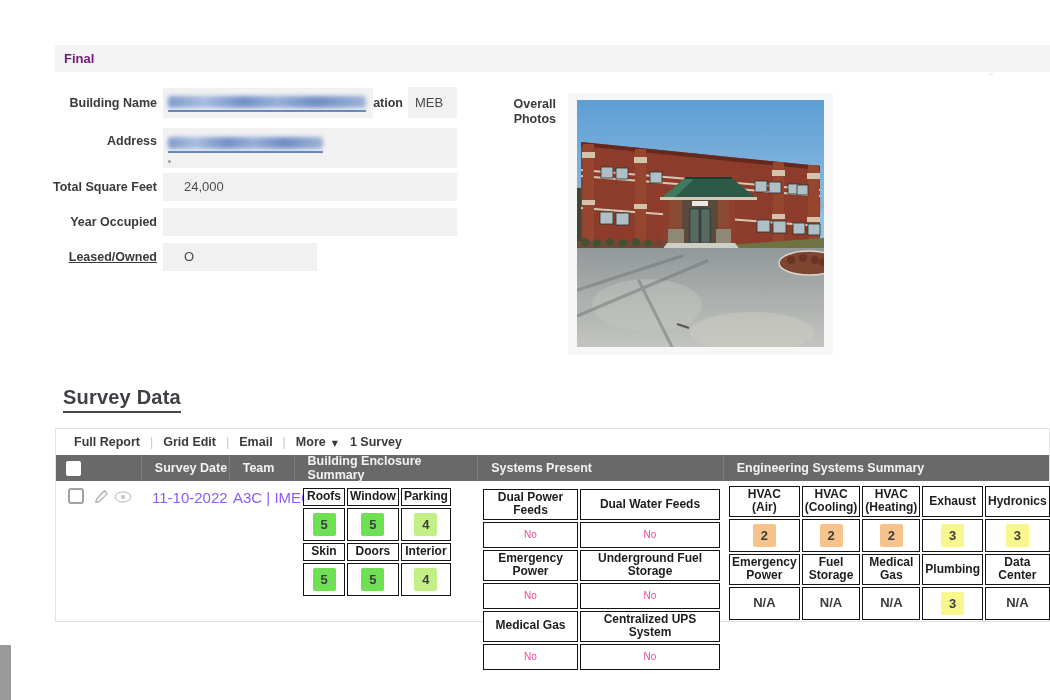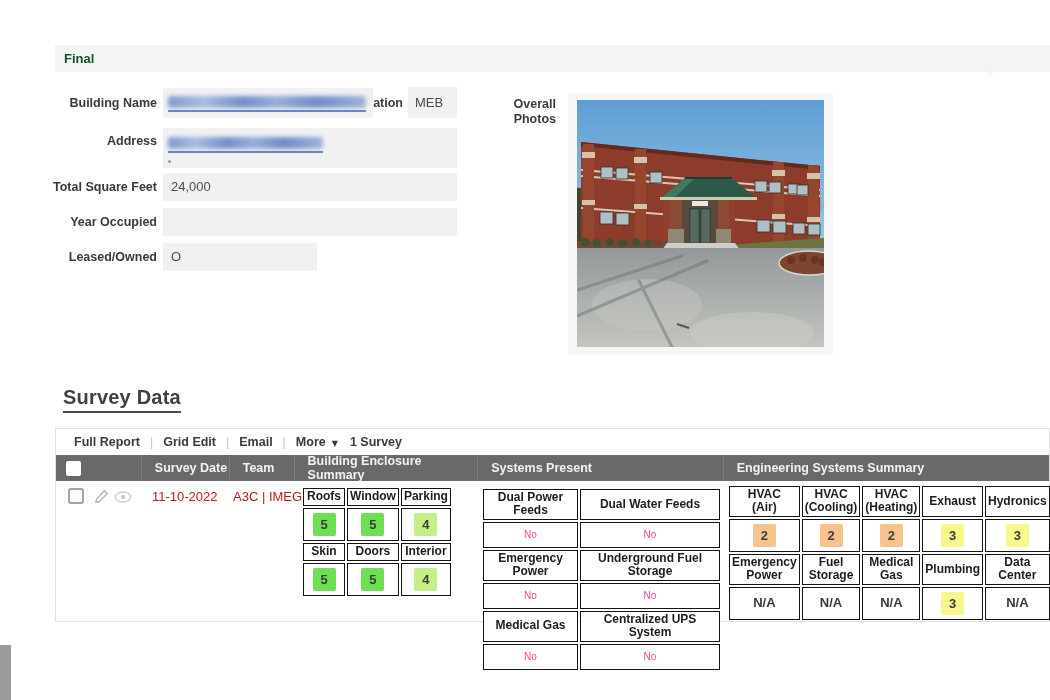--- a/index.html
+++ b/index.html
@@ -16,27 +16,27 @@
   .sec-title {
     display: inline-block; font-weight: 600; color: #3f3f45;
     border-bottom: 2px solid #46464c; padding-bottom: 2px; letter-spacing: .2px;
   }
   .t-main  { font-size: 21px; }
   .t-survey{ font-size: 20px; }
   .t-notes { font-size: 15px; border-bottom-width: 1.5px; }
 
   
   .graybar { background: #f4f4f4; display: flex; align-items: center; padding-left: 9px; }
-  .final-label { color: #14532d; font-weight: bold; font-size: 13px; }
+  .final-label { color: #701a75; font-weight: bold; font-size: 13px; }
   .notes-text { color: #4c4c4c; font-size: 12.5px; }
 
   
   .flabel { font-weight: bold; font-size: 12.5px; color: #3a3a3a; text-align: right; line-height: 15px; }
   .ffield { background: #f1f1f1; font-size: 13px; color: #4a4a4a; position: absolute; }
-  .fvalue { padding-left: 8px; display: block; }
+  .fvalue { padding-left: 21px; display: block; }
   .redact {
     position: absolute; border-radius: 3px;
     background: linear-gradient(90deg,#6c8cc8 0%,#9db4dd 18%,#5d7fc0 38%,#8aa3d4 55%,#5a7cbd 75%,#90a9d6 100%);
     filter: blur(2px); opacity: .85;
   }
   .redact-line { position: absolute; height: 2px; background: #4a6fb5; filter: blur(.7px); opacity: .8; }
   .tiny-dot { position: absolute; width: 3px; height: 3px; background: #9a9a9a; border-radius: 50%; }
 
   .photo-frame { background: #f6f6f6; }
   .photo-svg { position: absolute; display: block; }
@@ -49,21 +49,21 @@
   .toolbar .count { margin-left: 12px; }
   .thead { height: 26px; background: #696969; display: flex; align-items: stretch; }
   .th { color: #f2f2f2; font-size: 12.5px; font-weight: bold; display: flex; align-items: center; padding-left: 13px; border-left: 1px solid #7c7c7c; }
   .th:first-child { border-left: none; }
   .th-check { width: 85px; } .th-date { width: 88px; } .th-team { width: 65px; }
   .th-enc { width: 184px; } .th-sys { width: 246px; text-align: right; } .th-eng { width: 327px; }
   .hdr-checkbox { width: 15px; height: 15px; background: #fff; border-radius: 2px; margin-left: -1px; }
   .tbody { position: relative; height: 140px; background: #fff; }
 
   .row-checkbox { width: 16px; height: 16px; border: 2px solid #a2a2a2; border-radius: 3px; background: #fff; }
-  .cell-text { font-size: 13px; color: #b91c1c; }
+  .cell-text { font-size: 15px; color: #8b5cf6; }
 
   
   table.mini { border-collapse: separate; border-spacing: 2px; }
   table.mini td {
     border: 1px solid #141414; background: #fff; text-align: center; vertical-align: middle;
     font-size: 12px; font-weight: bold; color: #1d1d1d; line-height: 1.12; padding: 1px 2px;
   }
   table.mini td.val-no { font-weight: normal; color: #ec4899; font-size: 10px; height: 26px; }
   table.mini td.hd { height: 18px; }
   table.mini td.sqcell { height: 33px; }
@@ -87,21 +87,21 @@
   <div class="abs graybar" style="left:55px; top:45px; width:995px; height:27px;">
     <span class="final-label">Final</span>
   </div>
   <div class="abs drag-icon" style="left:988px; top:71px;">≡</div>
 
   <div class="abs flabel" style="left:30px; top:96px;  width:127px;">Building Name</div>
   <div class="abs flabel" style="left:313px; top:96px; width:90px;">Abbreviation</div>
   <div class="abs flabel" style="left:30px; top:134px; width:127px;">Address</div>
   <div class="abs flabel" style="left:30px; top:180px; width:127px;">Total Square Feet</div>
   <div class="abs flabel" style="left:30px; top:215px; width:127px;">Year Occupied</div>
-  <div class="abs flabel" style="left:30px; top:250px; width:127px;">Leased/Owned</div>
+  <div class="abs flabel" style="left:30px; top:250px; width:127px;text-decoration:underline;">Leased/Owned</div>
   <div class="abs flabel" style="left:470px; top:97px; width:86px;">Overall Photos</div>
 
   <div class="ffield" style="left:163px; top:88px; width:210px; height:30px;">
     <div class="redact" style="left:5px; top:8px; width:198px; height:12px;"></div>
     <div class="redact-line" style="left:5px; top:22px; width:198px;"></div>
   </div>
   <div class="ffield" style="left:408px; top:87px; width:49px; height:31px;">
     <span class="fvalue" style="line-height:31px; padding-left:7px;">MEB</span>
   </div>
   <div class="ffield" style="left:163px; top:128px; width:294px; height:40px;">

